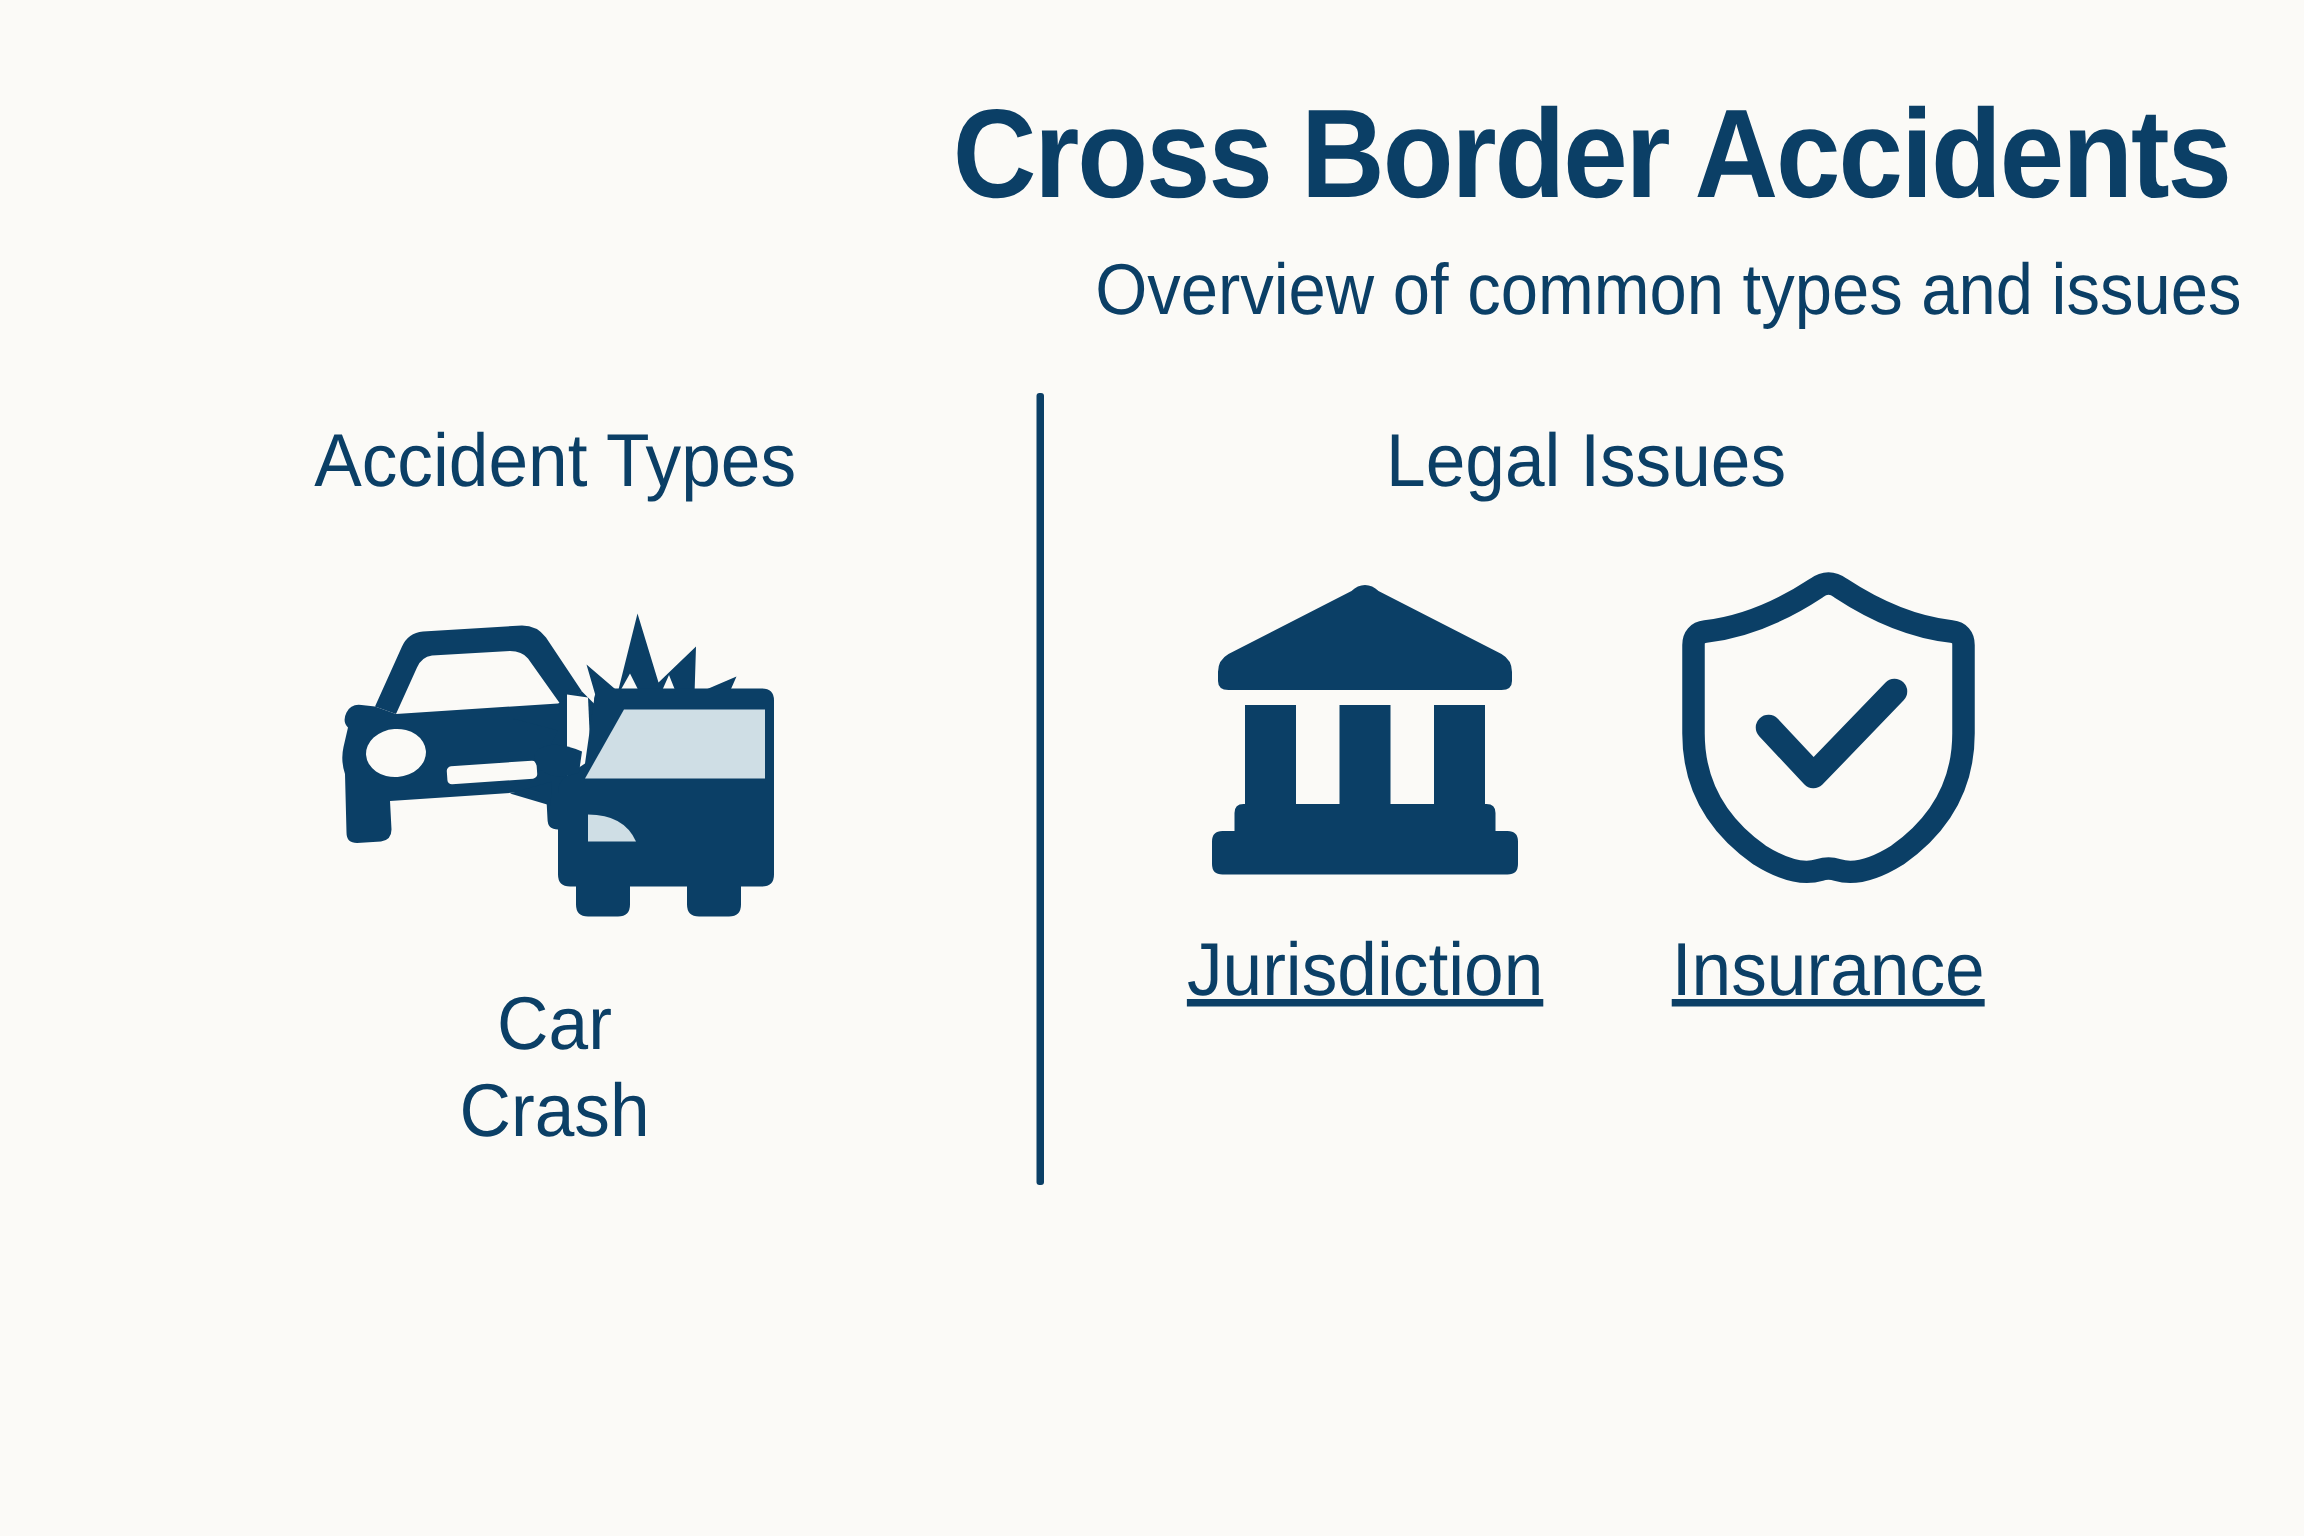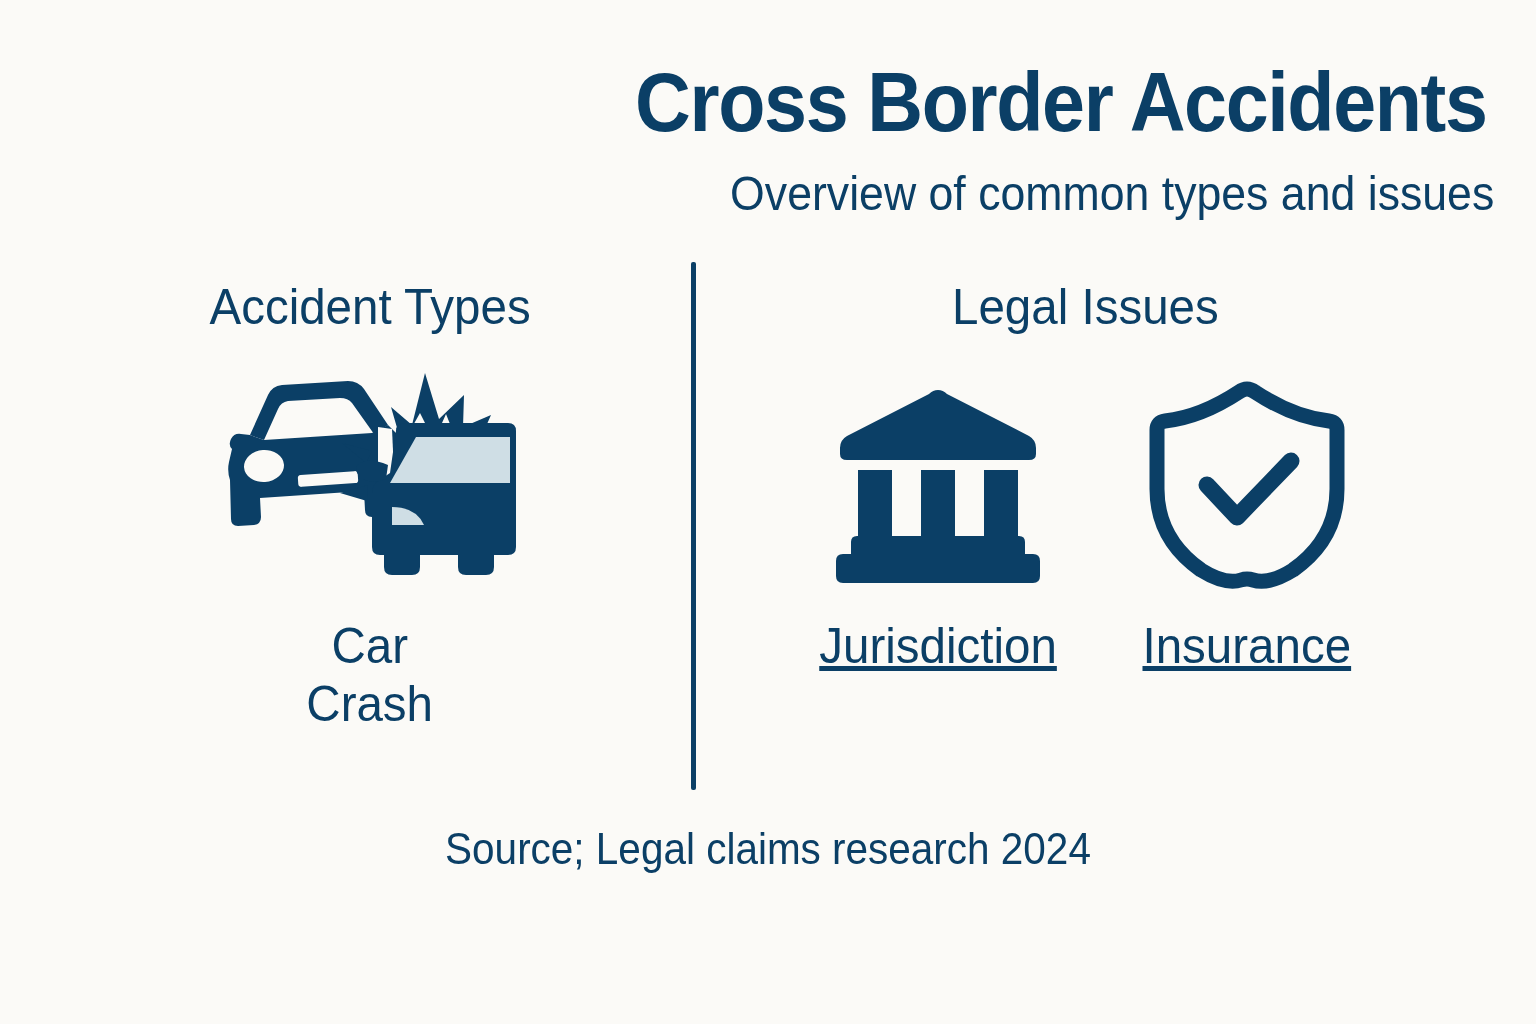--- a/index.html
+++ b/index.html
@@ -72,22 +72,22 @@
   }
 
   .panel {
     position: absolute;
     top: 0;
     height: 540px;
     display: flex;
     flex-direction: column;
     align-items: center;
   }
-  .panel-left  { left: 60px;  width: 620px; }
-  .panel-right { left: 705px; width: 760px; }
+  .panel-left  { left: 60px;  width: 620px; gap: 36px; }
+  .panel-right { left: 677px; width: 760px; }
 
   .panel-heading {
     font-size: 50px;
     font-weight: 400;
     line-height: 1.0;
     color: #0B3F66;
     transform: scaleX(0.95);
     white-space: nowrap;
     margin-top: 28px;
   }
@@ -263,17 +263,14 @@
             </span>
           </div>
           <div class="item-label">Insurance</div>
         </div>
 
       </div>
     </div>
 
   </div>
 
-  <div class="footer">
-    <div class="source">Source; Legal claims research 2024</div>
-  </div>
 
 </div>
 
 </body></html>

